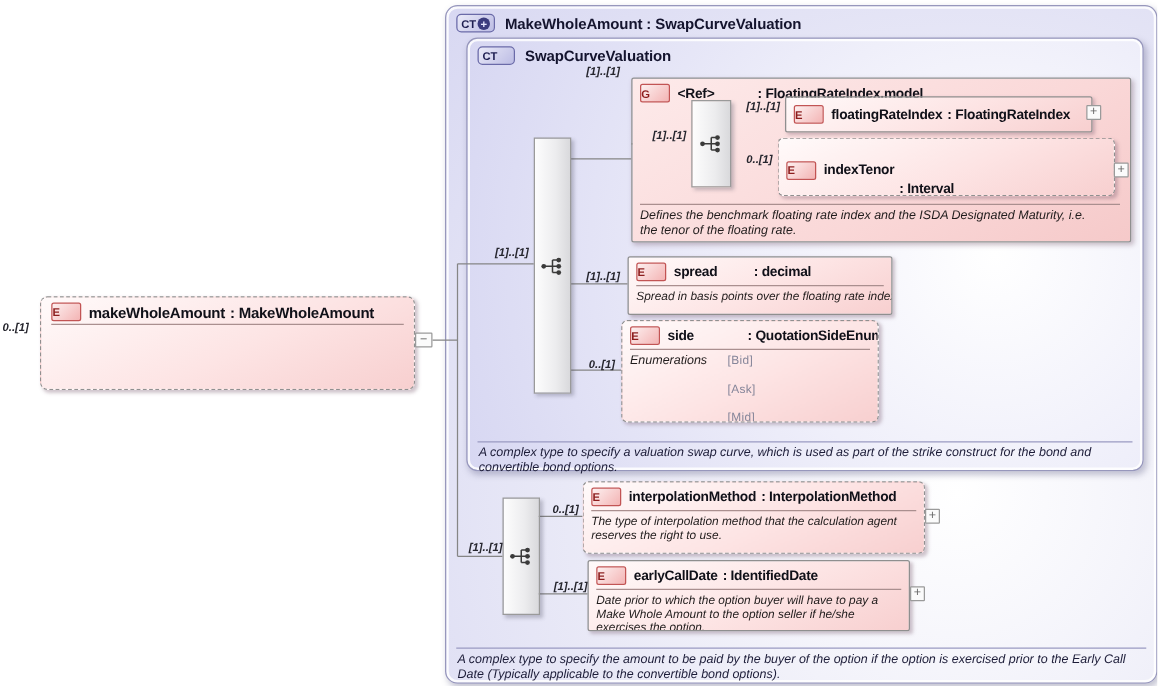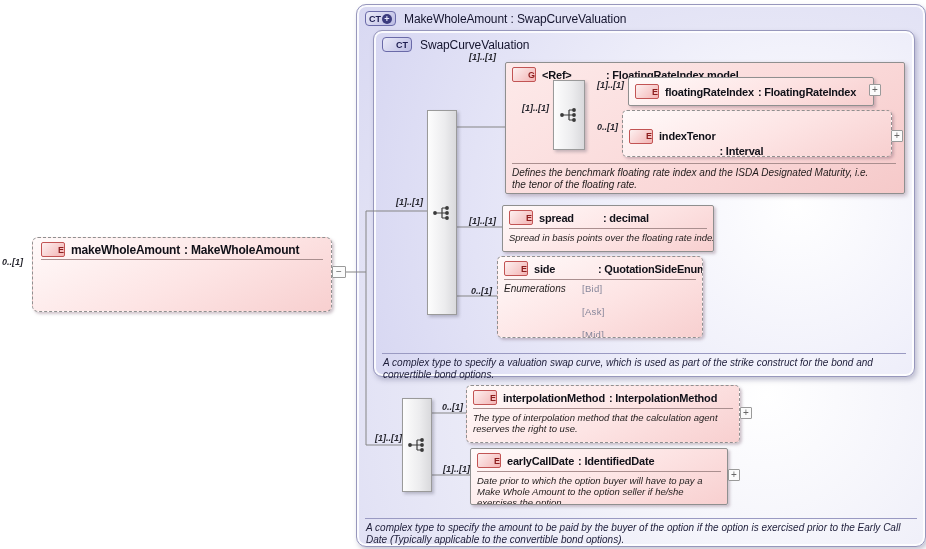--- a/index.html
+++ b/index.html
@@ -11,26 +11,26 @@
   .bigbox{
     position:absolute;border:1px solid #9797bc;border-radius:10px;
     background:radial-gradient(circle at 72% 72%, #ffffff 0%, #ededf8 45%, #d8d8f2 100%);
     box-shadow:2px 3px 5px rgba(90,90,130,.35), inset 0 0 0 2px rgba(255,255,255,.85);
   }
   .bigbox.inner{
     border-radius:9px;
     background:radial-gradient(circle at 78% 50%, #ffffff 0%, #efeffa 42%, #d7d7f2 100%);
   }
   .bighead{display:flex;align-items:center;gap:8px;padding:6px 8px 0 8px;}
-  .bigtitle{font-size:12px;font-weight:normal;color:#14142e;letter-spacing:-0.1px;}
+  .bigtitle{font-size:12px;font-weight:bold;color:#14142e;letter-spacing:-0.1px;}
   .bigsep{position:absolute;left:8px;right:8px;border-top:1px solid #9a9ac2;}
   .bigfoot{position:absolute;left:9px;right:23px;font-style:italic;font-size:10px;line-height:1.18;color:#1c1c38;}
   
   .badge{
-    display:inline-flex;align-items:center;justify-content:flex-end;
+    display:inline-flex;align-items:center;justify-content:flex-start;
     min-width:22px;height:13px;font-size:9px;font-weight:bold;border-radius:2px;
     flex:0 0 auto;
   }
   .badge.red{background:linear-gradient(135deg,#fdf0f0 0%,#f3b4b4 100%);border:1px solid #c25454;color:#8c1d1d;}
   .badge.ct{background:linear-gradient(135deg,#eaeaf8 0%,#bcbce4 100%);border:1px solid #6a6aa8;color:#1d1d50;border-radius:4px;padding:0 3px;gap:1px;}
   .plus-dot{display:inline-block;width:10px;height:10px;border-radius:50%;background:#3c3c7e;color:#e8e8ff;font-size:9px;line-height:10px;text-align:center;font-weight:bold;}
   
   .ebox{
     position:absolute;border:1px solid #8f8f8f;border-radius:2px;
     background:linear-gradient(155deg,#fffafa 0%,#fde4e4 55%,#f5c6c6 120%);

